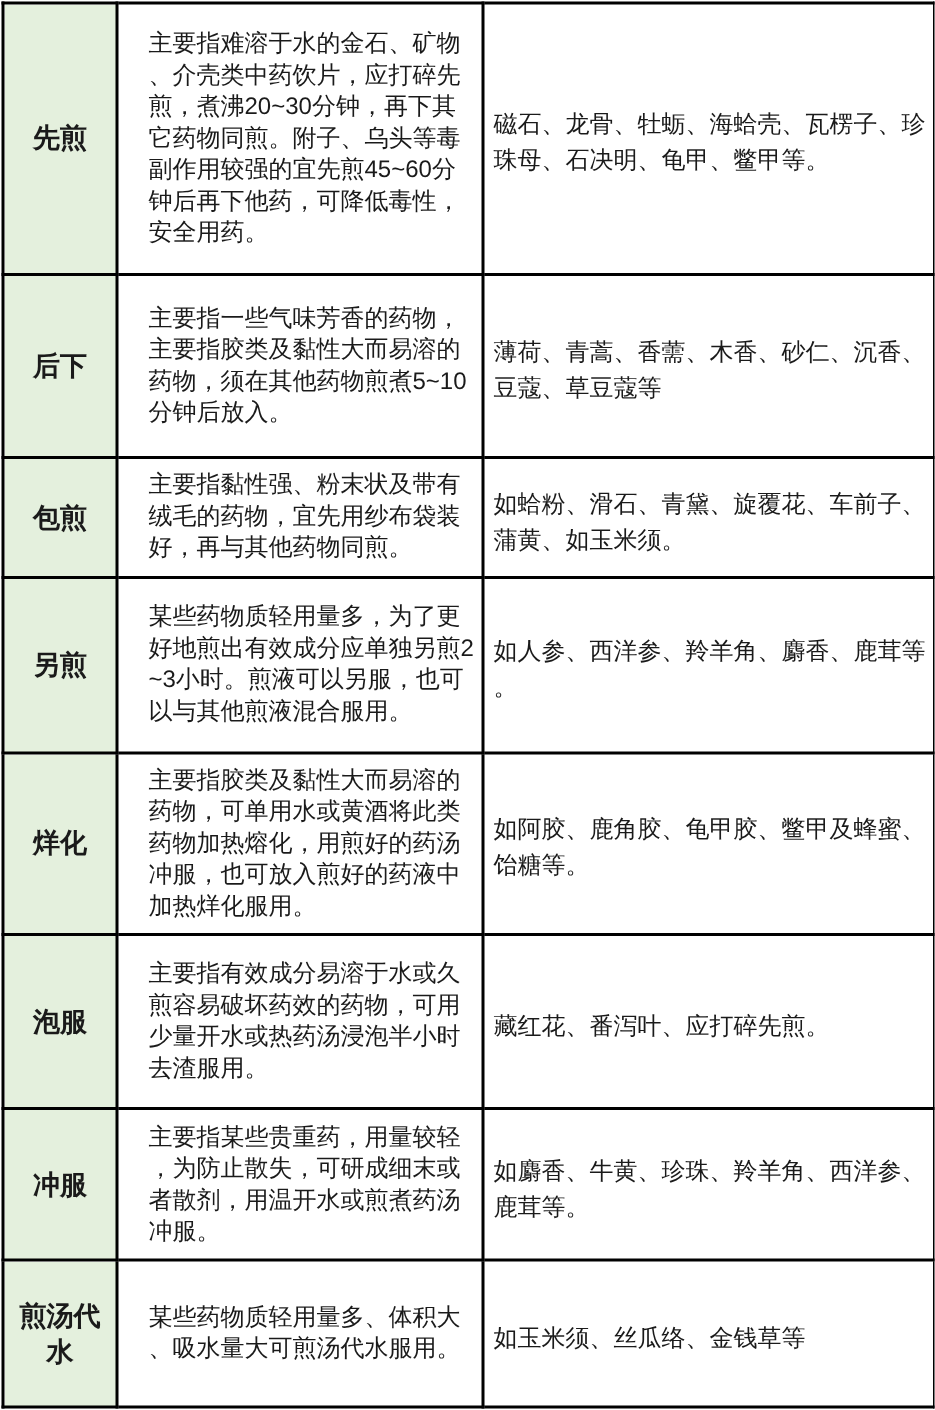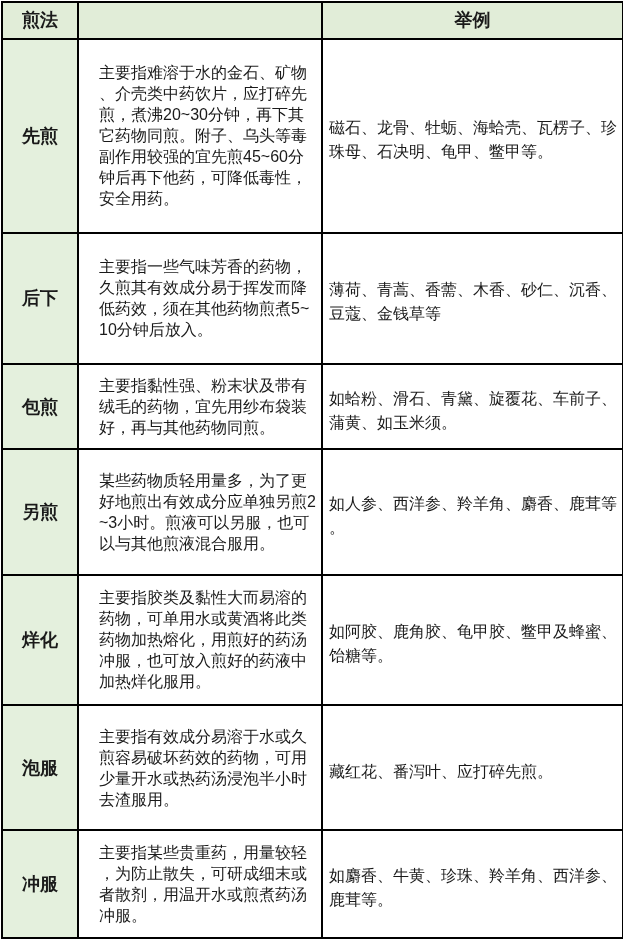--- a/index.html
+++ b/index.html
@@ -86,36 +86,31 @@
 <body>
 
 <div class="page">
   <table class="decoction-table">
     <colgroup>
       <col class="c-method">
       <col class="c-desc">
       <col class="c-example">
     </colgroup>
     <tbody>
-      <tr class="header-row">
-        <th class="method-head-cell">煎法</th>
-        <th class="method-head-cell"></th>
-        <th>举例</th>
-      </tr>
 
       <tr class="row-0">
         <td class="method-cell">先煎</td>
         <td class="desc-cell">主要指难溶于水的金石、矿物、介壳类中药饮片，应打碎先煎，煮沸20~30分钟，再下其它药物同煎。附子、乌头等毒副作用较强的宜先煎45~60分钟后再下他药，可降低毒性，安全用药。</td>
         <td class="example-cell">磁石、龙骨、牡蛎、海蛤壳、瓦楞子、珍珠母、石决明、龟甲、鳖甲等。</td>
       </tr>
 
       <tr class="row-1">
         <td class="method-cell">后下</td>
-        <td class="desc-cell">主要指一些气味芳香的药物，久煎其有效成分易于挥发而降低药效，须在其他药物煎煮5~10分钟后放入。</td>
-        <td class="example-cell">薄荷、青蒿、香薷、木香、砂仁、沉香、豆蔻、金钱草等</td>
+        <td class="desc-cell">主要指一些气味芳香的药物，主要指胶类及黏性大而易溶的药物，须在其他药物煎煮5~10分钟后放入。</td>
+        <td class="example-cell">薄荷、青蒿、香薷、木香、砂仁、沉香、豆蔻、草豆蔻等</td>
       </tr>
 
       <tr class="row-2">
         <td class="method-cell">包煎</td>
         <td class="desc-cell">主要指黏性强、粉末状及带有绒毛的药物，宜先用纱布袋装好，再与其他药物同煎。</td>
         <td class="example-cell">如蛤粉、滑石、青黛、旋覆花、车前子、蒲黄、如玉米须。</td>
       </tr>
 
       <tr class="row-3">
         <td class="method-cell">另煎</td>
@@ -134,15 +129,20 @@
         <td class="desc-cell">主要指有效成分易溶于水或久煎容易破坏药效的药物，可用少量开水或热药汤浸泡半小时去渣服用。</td>
         <td class="example-cell">藏红花、番泻叶、应打碎先煎。</td>
       </tr>
 
       <tr class="row-6">
         <td class="method-cell">冲服</td>
         <td class="desc-cell">主要指某些贵重药，用量较轻，为防止散失，可研成细末或者散剂，用温开水或煎煮药汤冲服。</td>
         <td class="example-cell">如麝香、牛黄、珍珠、羚羊角、西洋参、鹿茸等。</td>
       </tr>
 
+      <tr class="row-7">
+        <td class="method-cell">煎汤代水</td>
+        <td class="desc-cell">某些药物质轻用量多、体积大、吸水量大可煎汤代水服用。</td>
+        <td class="example-cell">如玉米须、丝瓜络、金钱草等</td>
+      </tr>
     </tbody>
   </table>
 </div>
 
 </body></html>

